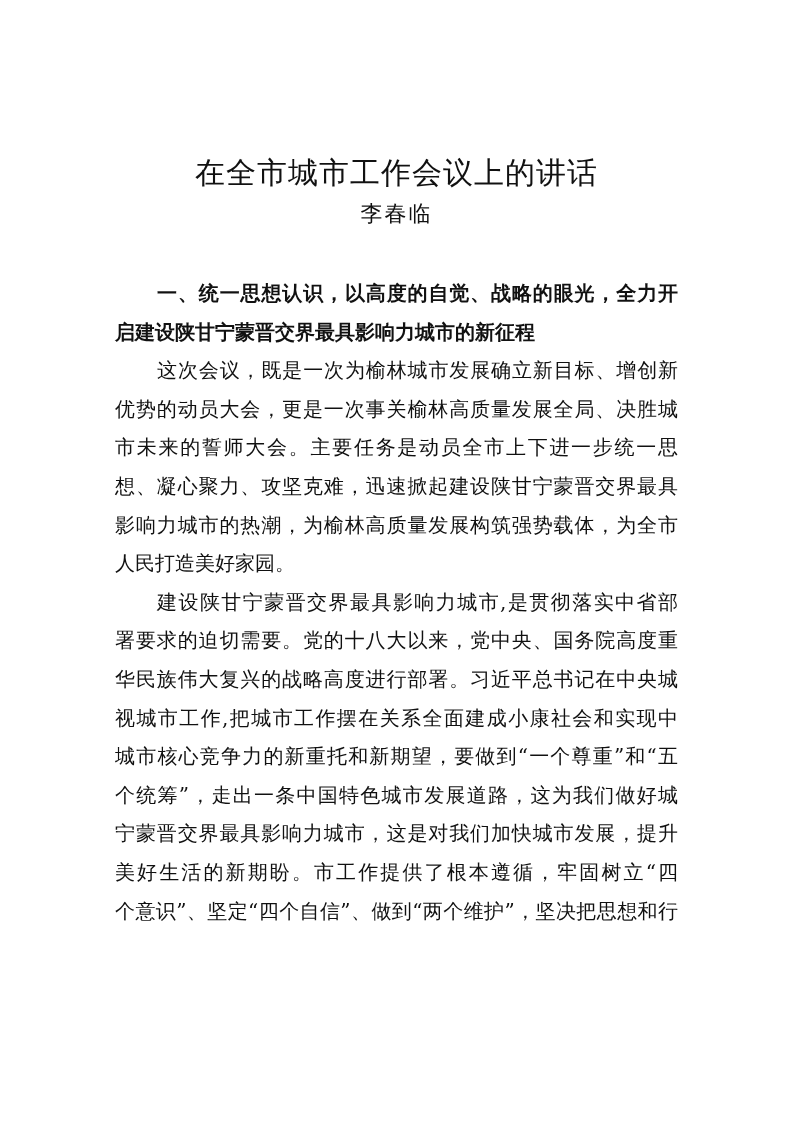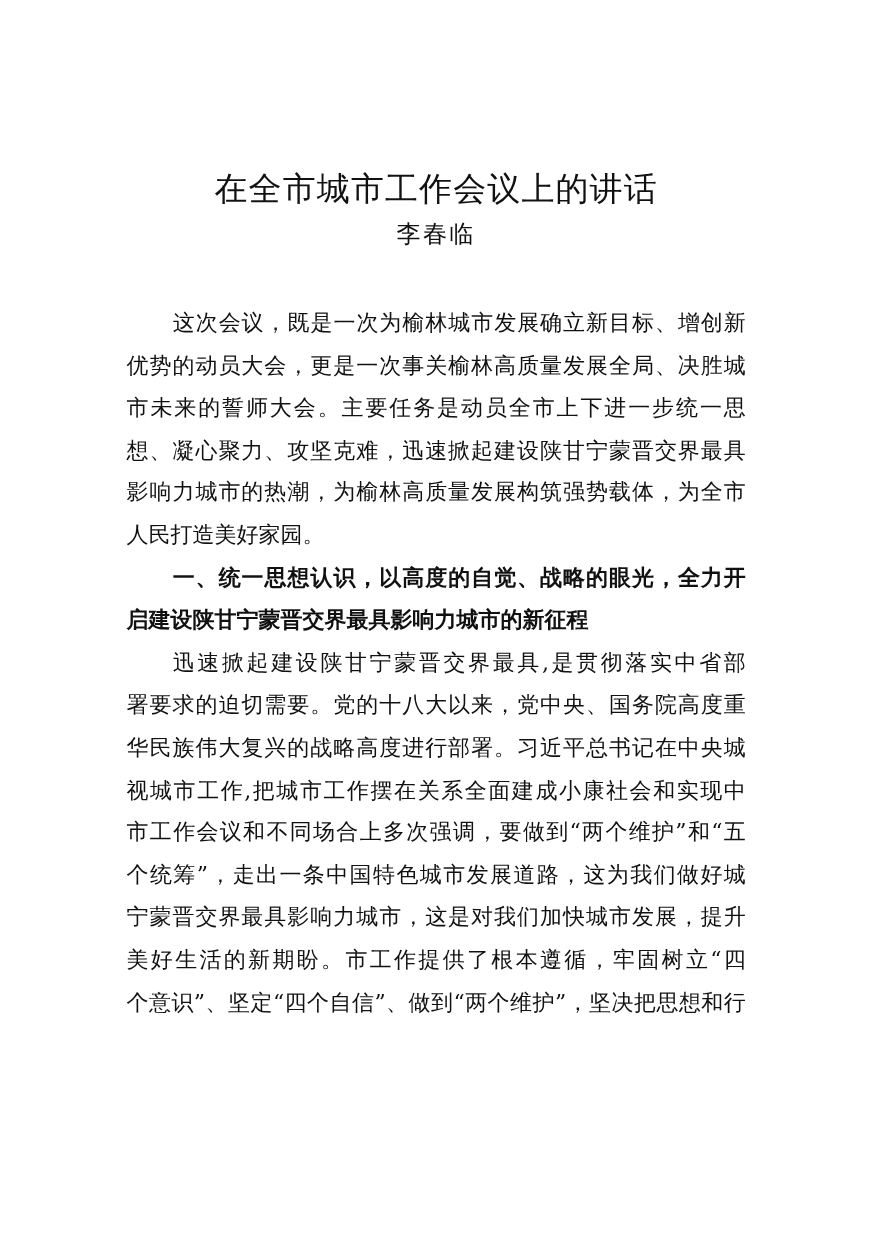--- a/index.html
+++ b/index.html
@@ -74,39 +74,39 @@
 <body>
 
 <div class="page">
 
   <h1 class="title">在全市城市工作会议上的讲话</h1>
   <div class="author">李春临</div>
 
   <div class="body-text">
 
     <div class="paragraph">
+      <div class="line heading indent">一、统一思想认识，以高度的自觉、战略的眼光，全力开</div>
+      <div class="line heading last">启建设陕甘宁蒙晋交界最具影响力城市的新征程</div>
+    </div>
+
+    <div class="paragraph">
       <div class="line indent">这次会议，既是一次为榆林城市发展确立新目标、增创新</div>
       <div class="line">优势的动员大会，更是一次事关榆林高质量发展全局、决胜城</div>
       <div class="line">市未来的誓师大会。主要任务是动员全市上下进一步统一思</div>
       <div class="line">想、凝心聚力、攻坚克难，迅速掀起建设陕甘宁蒙晋交界最具</div>
       <div class="line">影响力城市的热潮，为榆林高质量发展构筑强势载体，为全市</div>
       <div class="line last">人民打造美好家园。</div>
     </div>
 
     <div class="paragraph">
-      <div class="line heading indent">一、统一思想认识，以高度的自觉、战略的眼光，全力开</div>
-      <div class="line heading last">启建设陕甘宁蒙晋交界最具影响力城市的新征程</div>
-    </div>
-
-    <div class="paragraph">
-      <div class="line indent">迅速掀起建设陕甘宁蒙晋交界最具,是贯彻落实中省部</div>
+      <div class="line indent">建设陕甘宁蒙晋交界最具影响力城市,是贯彻落实中省部</div>
       <div class="line">署要求的迫切需要。党的十八大以来，党中央、国务院高度重</div>
       <div class="line">华民族伟大复兴的战略高度进行部署。习近平总书记在中央城</div>
       <div class="line">视城市工作,把城市工作摆在关系全面建成小康社会和实现中</div>
-      <div class="line">市工作会议和不同场合上多次强调，要做到“两个维护”和“五</div>
+      <div class="line">城市核心竞争力的新重托和新期望，要做到“一个尊重”和“五</div>
       <div class="line">个统筹”，走出一条中国特色城市发展道路，这为我们做好城</div>
       <div class="line">宁蒙晋交界最具影响力城市，这是对我们加快城市发展，提升</div>
       <div class="line">美好生活的新期盼。市工作提供了根本遵循，牢固树立“四</div>
       <div class="line">个意识”、坚定“四个自信”、做到“两个维护”，坚决把思想和行</div>
     </div>
 
   </div>
 </div>
 
 </body></html>

